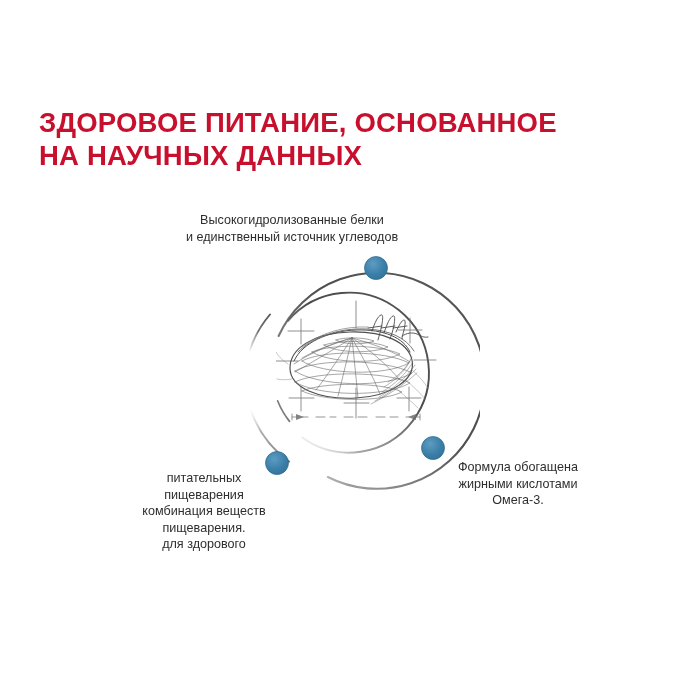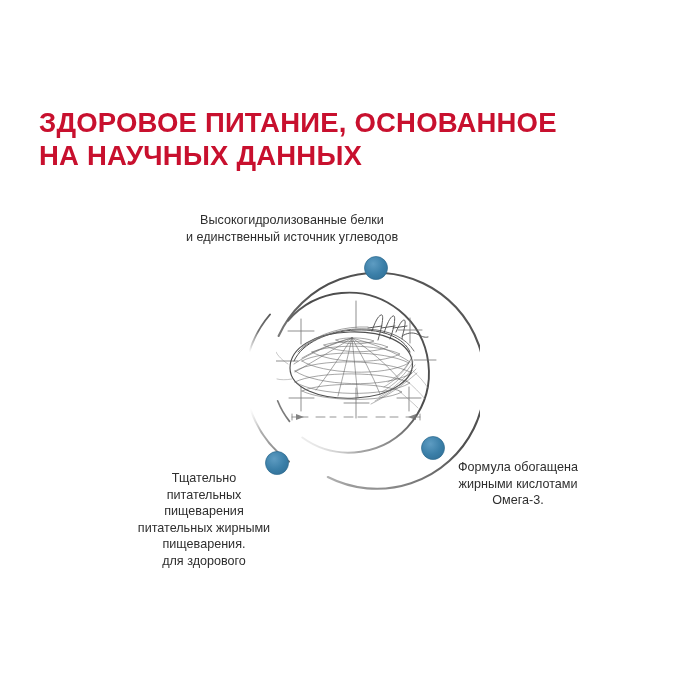--- a/index.html
+++ b/index.html
@@ -95,24 +95,23 @@
     <span>и единственный источник углеводов</span>
   </div>
 
   <div class="caption" id="caption-right">
     <span>Формула обогащена</span>
     <span>жирными кислотами</span>
     <span>Омега-3.</span>
   </div>
 
   <div class="caption" id="caption-left">
-    <span>Тщательно</span>
     <span>питательных</span>
     <span>пищеварения</span>
-    <span>питательных жирными</span>
+    <span>комбинация веществ</span>
     <span>пищеварения.</span>
     <span>для здорового</span>
   </div>
 
   <div class="diagram">
     <svg width="248" height="248" viewBox="0 0 248 248" xmlns="http://www.w3.org/2000/svg">
       <defs>
 
         <linearGradient id="gradOuterA" x1="0" y1="1" x2="1" y2="0">
           <stop offset="0" stop-color="#9a9a9a" stop-opacity="0"></stop>

